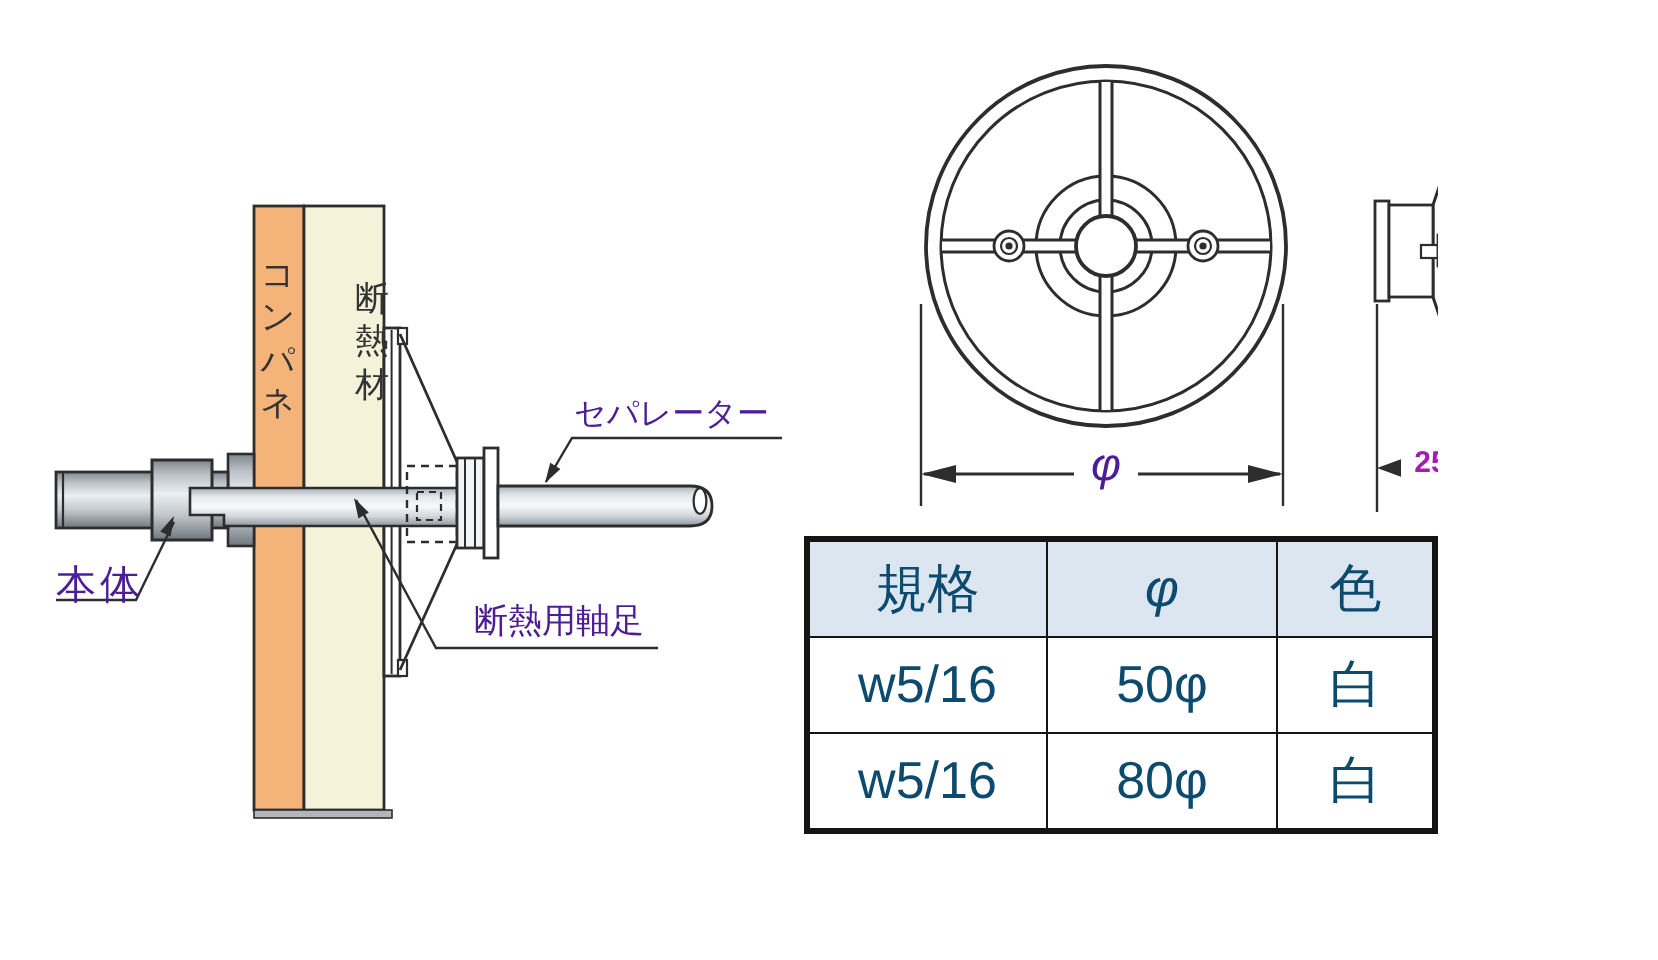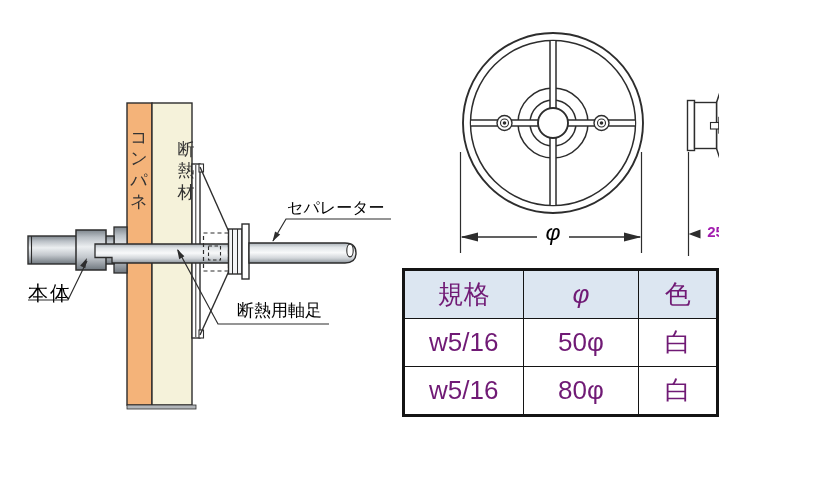--- a/index.html
+++ b/index.html
@@ -1,30 +1,30 @@
 <!DOCTYPE html>
 <html style="--c-plywood: #f4b379; --c-insulation: #f5f2da; --c-table-header: #dce6f1; --c-line: #2d2d2d;"><head>
 <meta charset="utf-8">
 <style>
   html,body{margin:0;padding:0;background:#fff;}
   body{font-family:"Liberation Sans","DejaVu Sans",sans-serif;color:#222;}
   .stage{position:relative;width:719px;height:480px;background:#fff;overflow:hidden;}
   .art{position:absolute;left:0;top:0;}
-  .lbl{position:absolute;color:#000000;white-space:nowrap;line-height:1.1;}
+  .lbl{position:absolute;color:#4c1d95;white-space:nowrap;line-height:1.1;}
   .vtext{position:absolute;width:20px;font-size:17px;line-height:1.26;word-break:break-all;
          text-align:center;color:#333;letter-spacing:0;}
   .lbl-sep{left:287px;top:199px;font-size:16px;}
   .lbl-body{left:28px;top:282px;font-size:20px;letter-spacing:2px;}
   .lbl-axle{left:237px;top:302px;font-size:17px;}
   .lbl-phi{left:539px;top:220px;width:28px;text-align:center;font-size:23px;font-style:italic;}
   .lbl-25{left:699px;top:224px;width:33px;text-align:center;font-size:15px;font-weight:bold;color:#a21caf;}
   .spec-table{position:absolute;left:402px;top:268px;border-collapse:collapse;table-layout:fixed;
               border:3px solid #141414;background:#fff;}
   .spec-table th,.spec-table td{border:1.6px solid #141414;height:47px;text-align:center;
-              vertical-align:middle;font-size:26px;font-weight:normal;color:#701a75;padding:0;}
+              vertical-align:middle;font-size:26px;font-weight:normal;color:#0c4a6e;padding:0;}
   .spec-table th{background:var(--c-table-header,#dce6f1);}
   .it{font-style:italic;}
 </style>
 </head>
 <body>
 
 <div class="stage">
 
   <svg class="art" width="829" height="480" viewBox="0 0 829 480">
     <defs>

